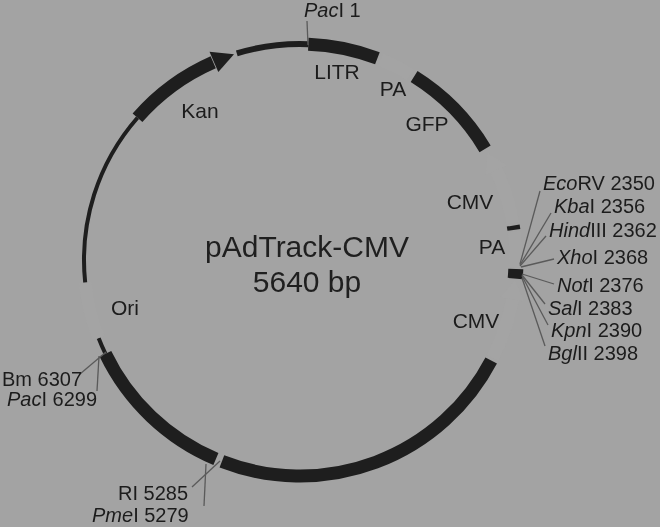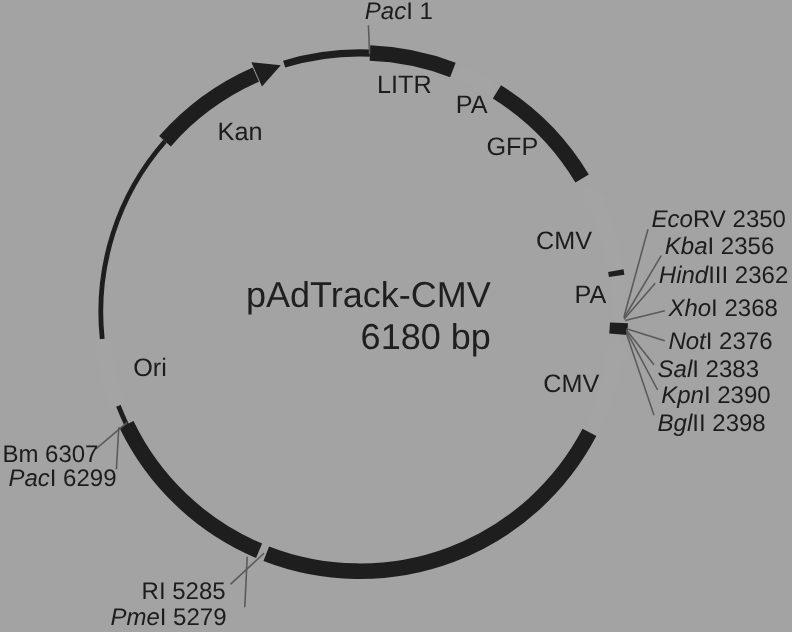--- a/index.html
+++ b/index.html
@@ -17,21 +17,21 @@
     font-family: "Liberation Sans", sans-serif;
     font-size: 20px;
     fill: #1c1c1c;
   }
   svg text.seg-label { font-size: 21px; }
   .center-title {
     position: absolute;
     left: 307px;
     top: 229px;
     transform: translateX(-50%);
-    text-align: right;
+    text-align: center;
     color: #1f1f1f;
     white-space: nowrap;
   }
   .center-title .t1, .center-title .t2 {
     font-size: 30px;
     line-height: 35px;
   }
 </style>
 </head>
 <body>
@@ -86,15 +86,15 @@
       <text x="337" y="71" text-anchor="middle" dominant-baseline="central" class="seg-label">LITR</text>
       <text x="393" y="88" text-anchor="middle" dominant-baseline="central" class="seg-label">PA</text>
       <text x="427" y="123" text-anchor="middle" dominant-baseline="central" class="seg-label">GFP</text>
       <text x="470" y="201" text-anchor="middle" dominant-baseline="central" class="seg-label">CMV</text>
       <text x="492" y="246" text-anchor="middle" dominant-baseline="central" class="seg-label">PA</text>
       <text x="476" y="320" text-anchor="middle" dominant-baseline="central" class="seg-label">CMV</text>
       <text x="125" y="307" text-anchor="middle" dominant-baseline="central" class="seg-label">Ori</text>
     </svg>
   <div class="center-title">
     <div class="t1">pAdTrack-CMV</div>
-    <div class="t2">6180 bp</div>
+    <div class="t2">5640 bp</div>
   </div>
 </div>
 
 </body></html>

